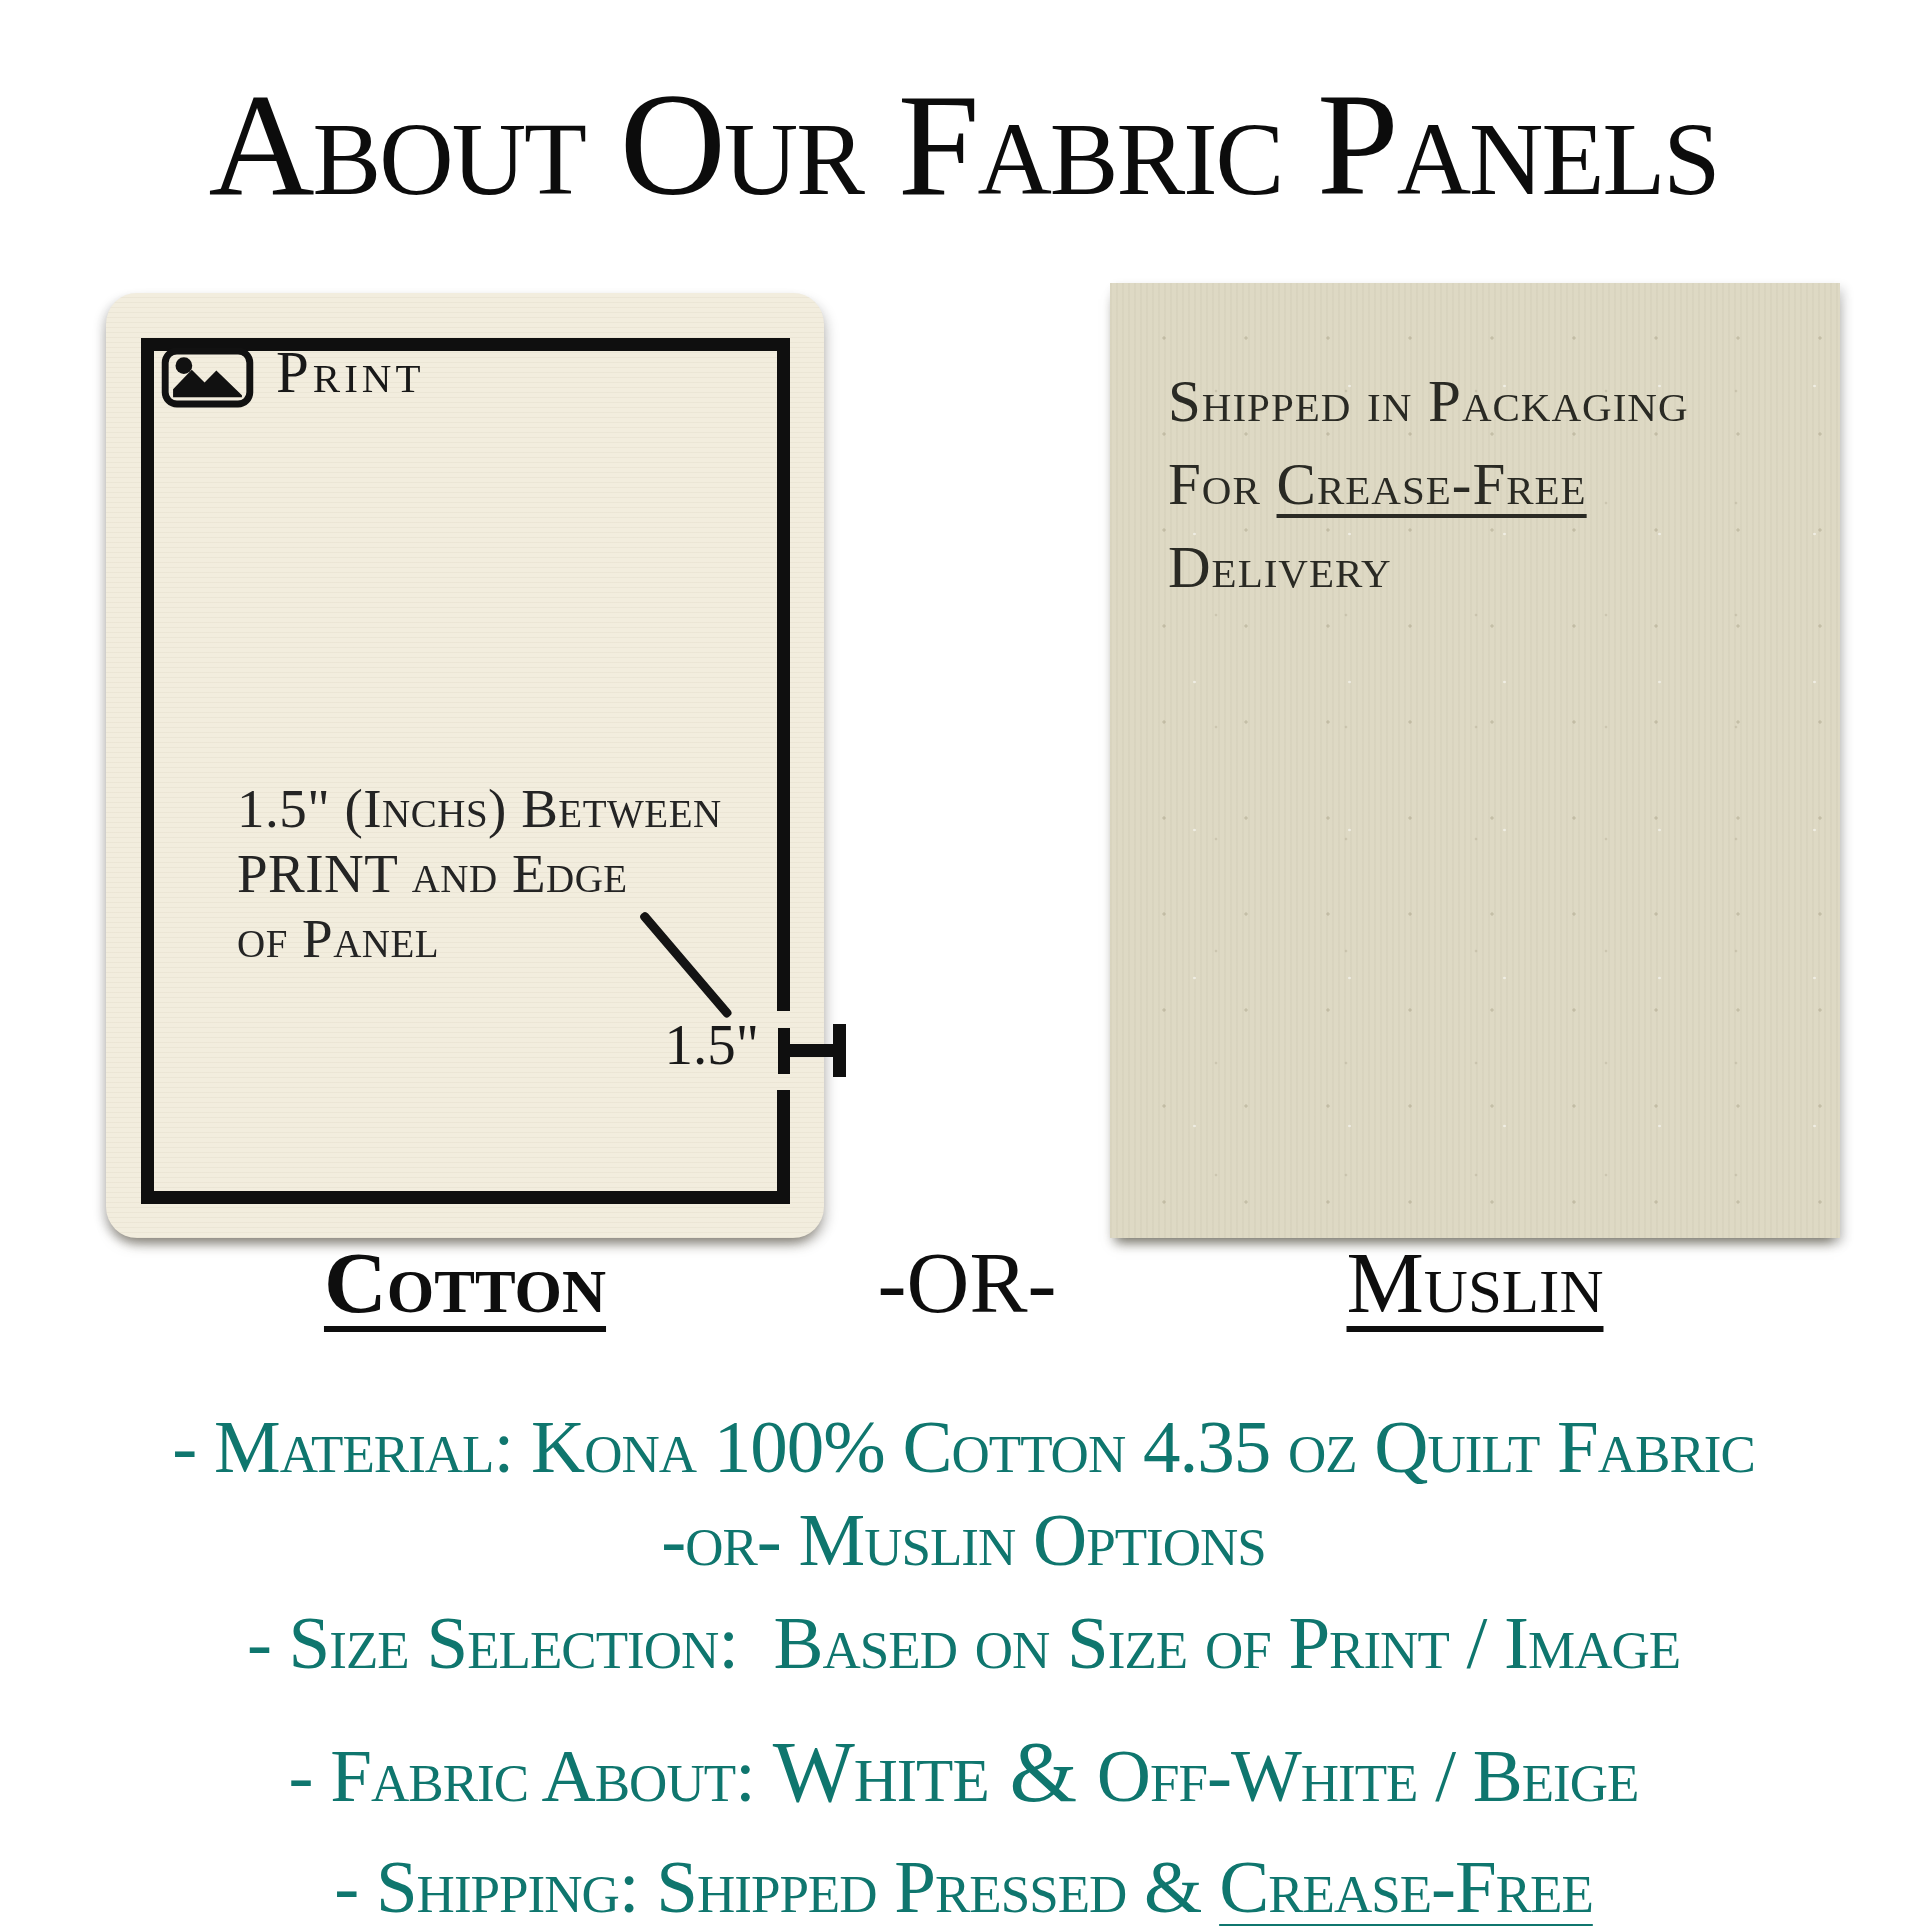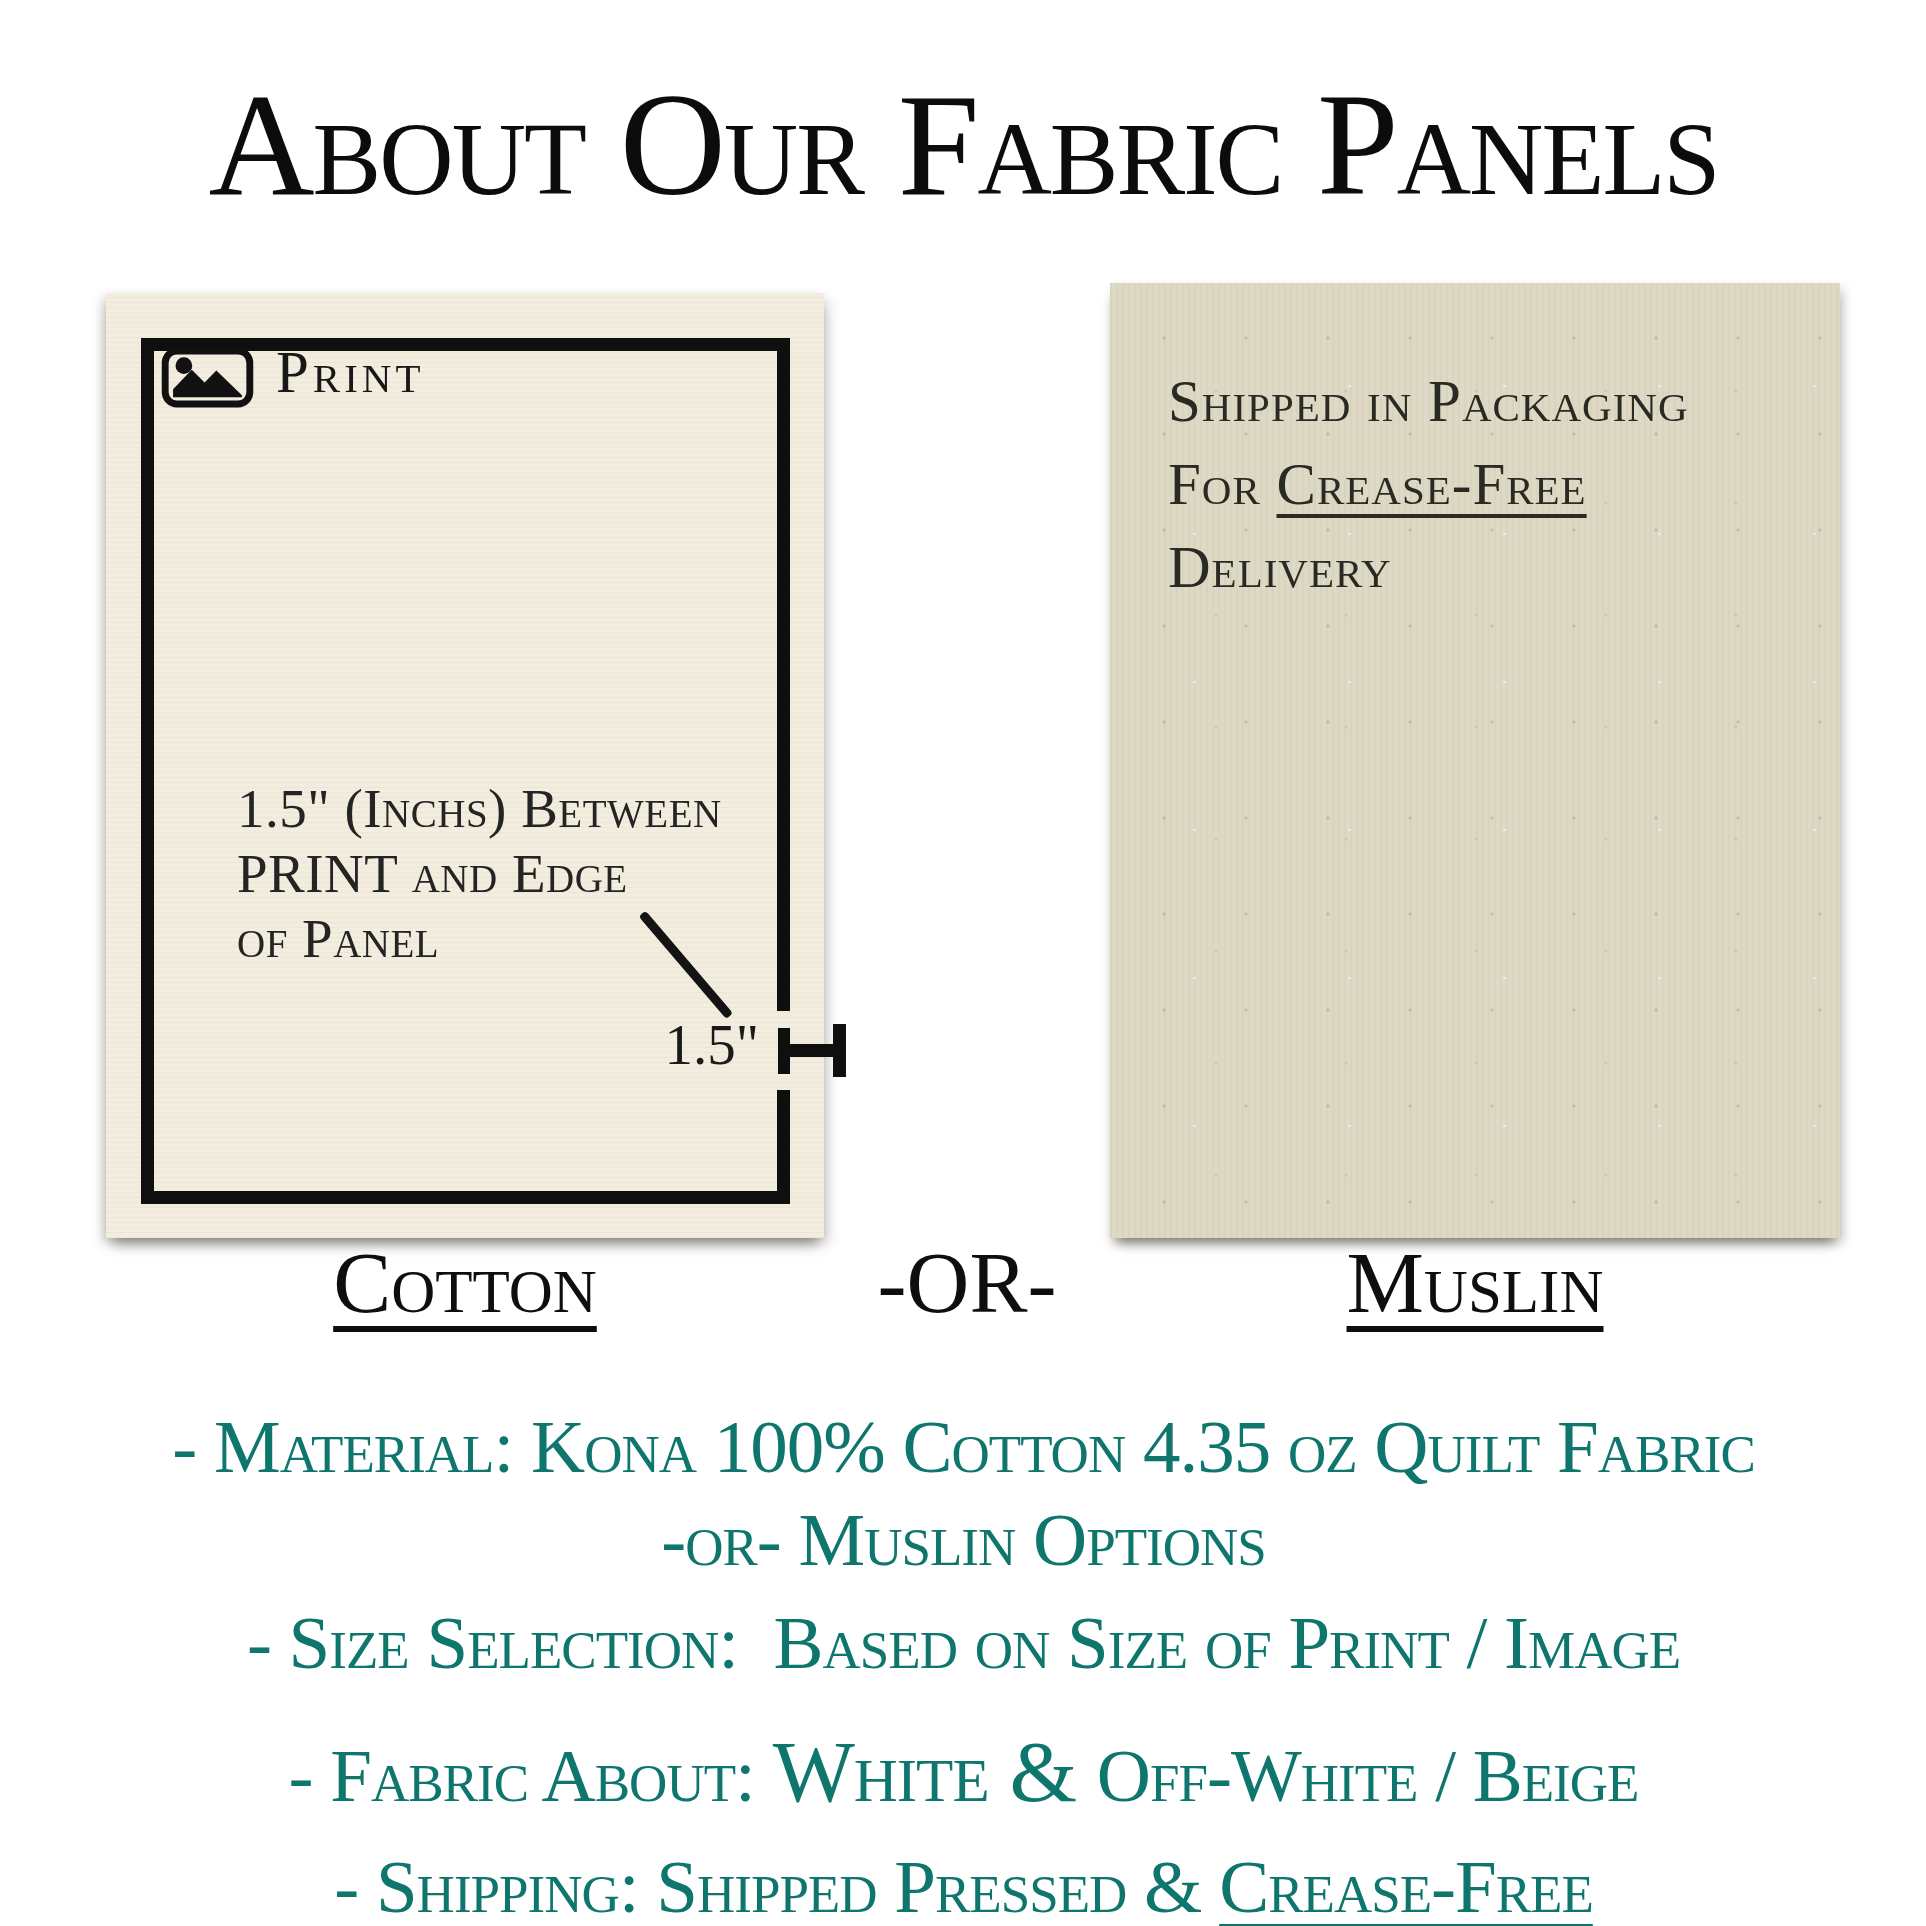--- a/index.html
+++ b/index.html
@@ -14,20 +14,21 @@
     position:absolute;top:26px;left:0;width:100%;margin:0;
     text-align:center;font-size:147px;font-weight:400;line-height:1;
     letter-spacing:-2px;color:#0c0c0c;
   }
   
   .panel{position:absolute;top:248px;}
   .panel.cotton{
     left:106px;width:718px;height:945px;background:#f2edde;
     background-image:repeating-linear-gradient(0deg,rgba(175,165,140,0.10) 0 1px,transparent 1px 5px);
     box-shadow:0 10px 14px -6px rgba(70,60,40,0.55),-5px 4px 10px rgba(0,0,0,0.13),5px 6px 12px rgba(0,0,0,0.13);
+    border-radius:31px;
   }
   .panel.muslin{
     left:1110px;top:238px;width:730px;height:955px;background:#ded9c4;
     background-image:
       radial-gradient(circle,rgba(120,110,80,0.25) 0 1.3px,transparent 2px),
       radial-gradient(circle,rgba(120,110,80,0.18) 0 1px,transparent 1.7px),
       radial-gradient(circle,rgba(255,255,255,0.55) 0 1px,transparent 1.6px),
       repeating-linear-gradient(90deg,rgba(90,85,60,0.04) 0 2px,transparent 2px 6px);
     background-size:82px 96px,130px 112px,155px 148px,auto;
     background-position:13px 7px,41px 52px,7px 29px,0 0;
@@ -69,21 +70,21 @@
   }
   .mn-line{padding-left:24px;white-space:pre;}
   .mn-line.first{padding-left:0;}
   .asterisk{position:relative;top:-0.22em;font-weight:600;font-variant:normal;}
   .u{text-decoration:underline;text-decoration-thickness:4px;text-underline-offset:10px;}
   
   .caption{
     position:absolute;top:1194px;font-size:87px;line-height:1;text-align:center;
     color:#0e0e0e;
   }
-  .caption.cotton-caption{left:106px;width:718px;}
+  .caption.cotton-caption{left:106px;width:718px;font-weight:bold;}
   .caption.or-label{left:824px;width:286px;font-variant:normal;}
   .caption.muslin-caption{left:1110px;width:730px;}
   .caption.underlined{text-decoration:underline;text-decoration-thickness:6px;text-underline-offset:14px;}
   
   .detail{
     position:absolute;left:0;width:100%;text-align:center;font-size:75px;
     line-height:1;white-space:pre-wrap;color:#0f766e;letter-spacing:-1px;
   }
   .detail .emph{font-size:1.16em;}
   .u-strong{text-decoration-thickness:6px;text-underline-offset:12px;}

